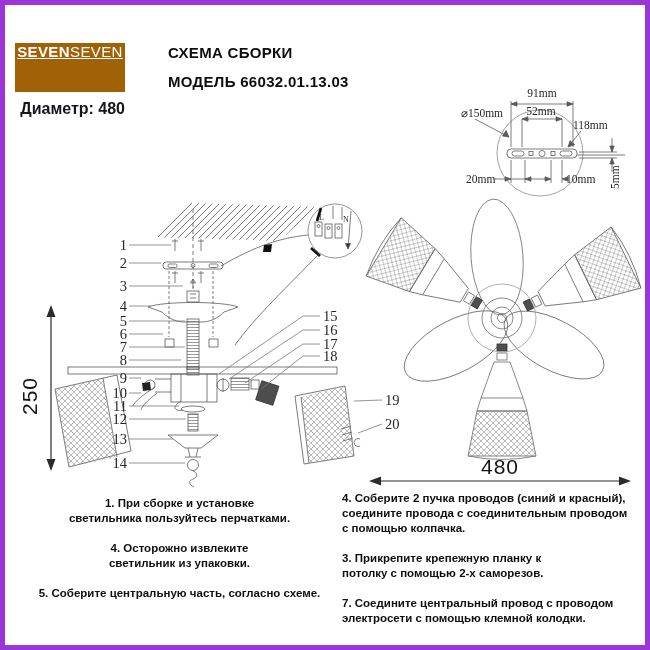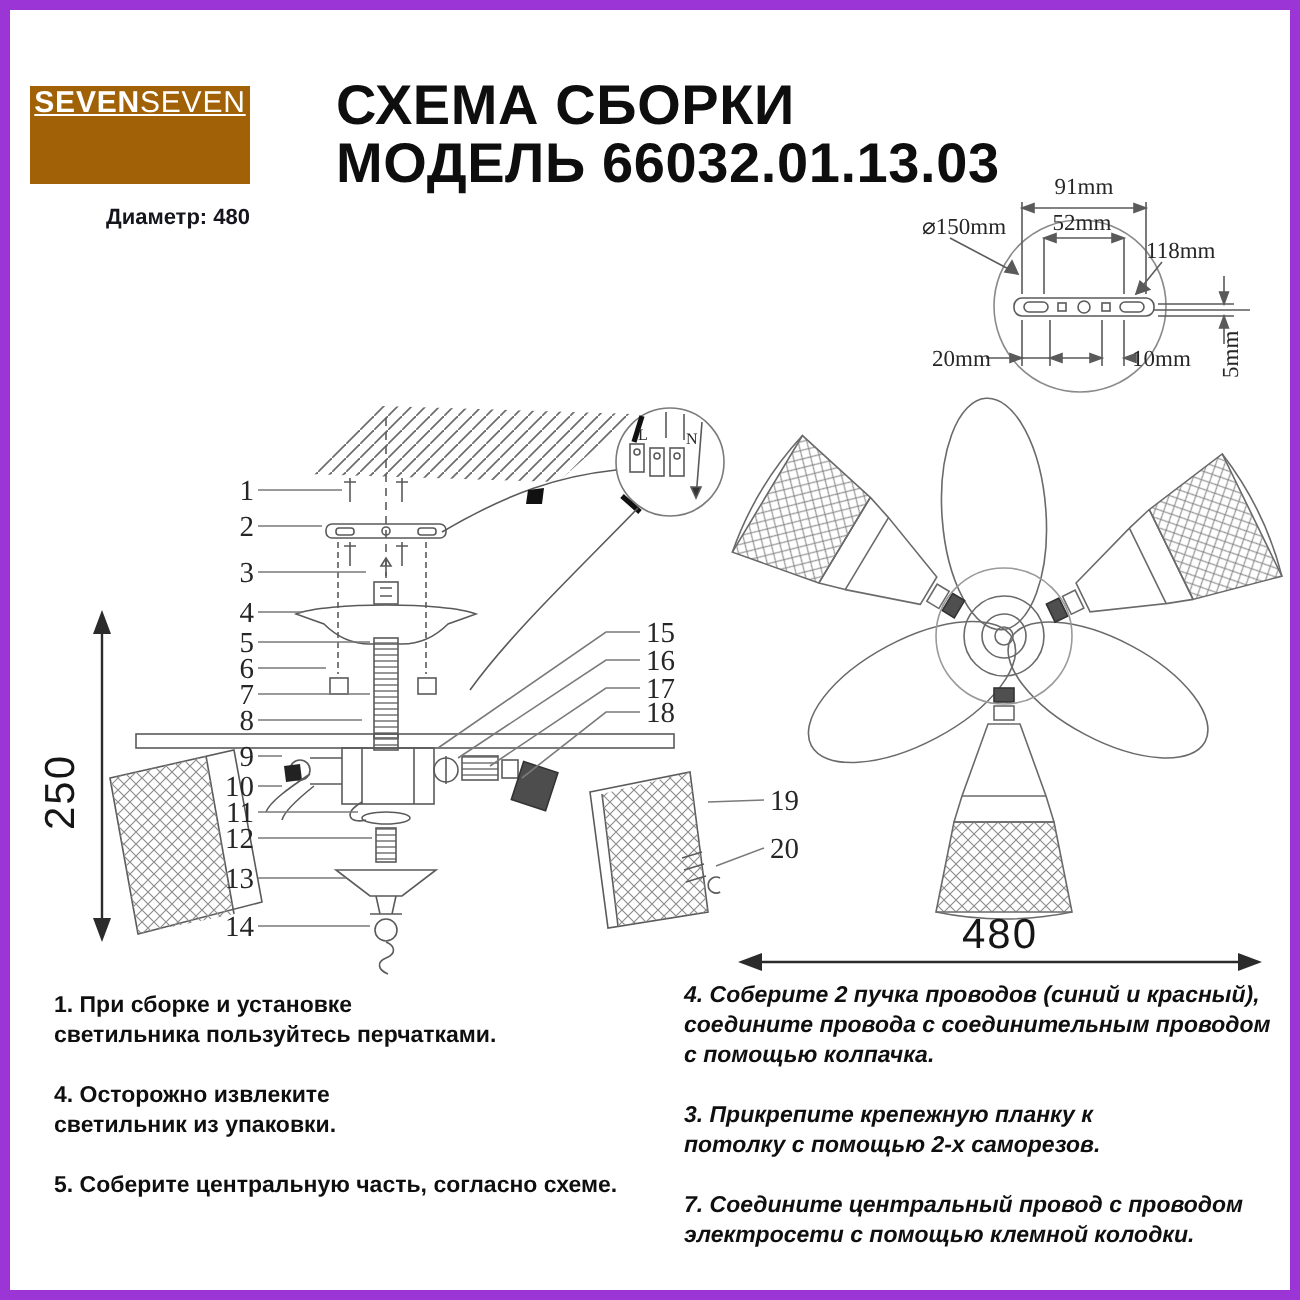--- a/index.html
+++ b/index.html
@@ -9,32 +9,32 @@
     font-family:"Liberation Sans",sans-serif;color:#111;
   }
   .logo{
     position:absolute;left:10px;top:38px;width:110px;height:49px;
     background:#a16207;color:#fff;display:flex;align-items:flex-start;justify-content:center;
     font-size:15px;letter-spacing:.4px;white-space:nowrap;text-decoration:underline;
   }
   .logo .b{font-weight:bold;}
   .title{
     position:absolute;left:163px;top:33px;
-    font-size:28px;font-weight:bold;line-height:29px;letter-spacing:.3px;color:#0e0e0e;
+    font-size:15px;font-weight:bold;line-height:29px;letter-spacing:.3px;color:#0e0e0e;
   }
   .dims-head{
     position:absolute;left:10px;top:96px;width:110px;text-align:right;
-    font-size:11px;font-weight:bold;line-height:16px;color:#15151d;
+    font-size:16px;font-weight:bold;line-height:16px;color:#15151d;
   }
   .instr{
     position:absolute;top:0;font-size:11.5px;font-weight:bold;line-height:15px;color:#0f0f0f;
   }
   .instr p{margin:0 0 15px 0;white-space:pre-line;}
-  .instr.left{left:22px;top:491px;width:305px;}
-  .instr.right{left:337px;top:486px;width:300px;font-style:italic;}
+  .instr.left{left:22px;top:491px;width:305px;text-align:center;}
+  .instr.right{left:337px;top:486px;width:300px;}
   svg text{font-family:"Liberation Serif","DejaVu Serif",serif;fill:#262626;}
   svg .pn{font-size:14.5px;}
   svg .dim{font-size:11.5px;}
   svg .big{font-family:"Liberation Sans",sans-serif;font-size:21px;fill:#161616;letter-spacing:1px;}
   svg .wl{font-size:8px;}
 </style>
 </head>
 <body>
 
 <div class="page">

